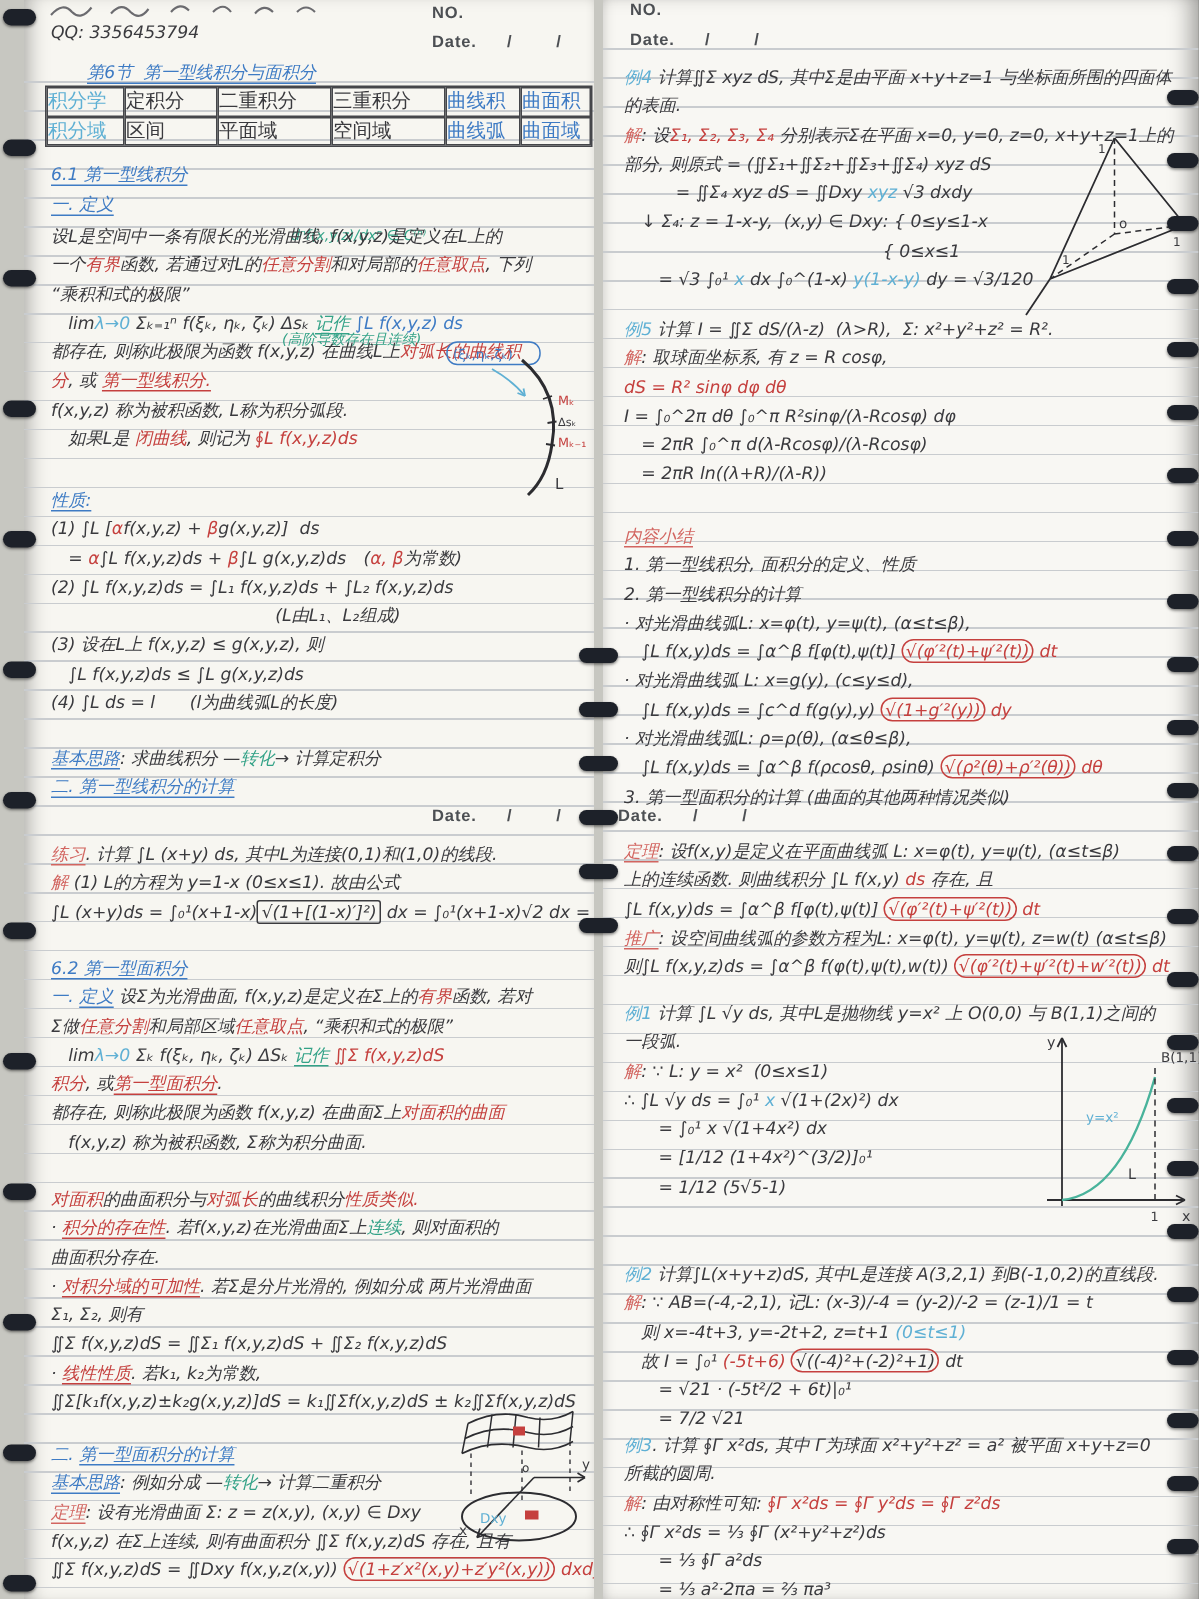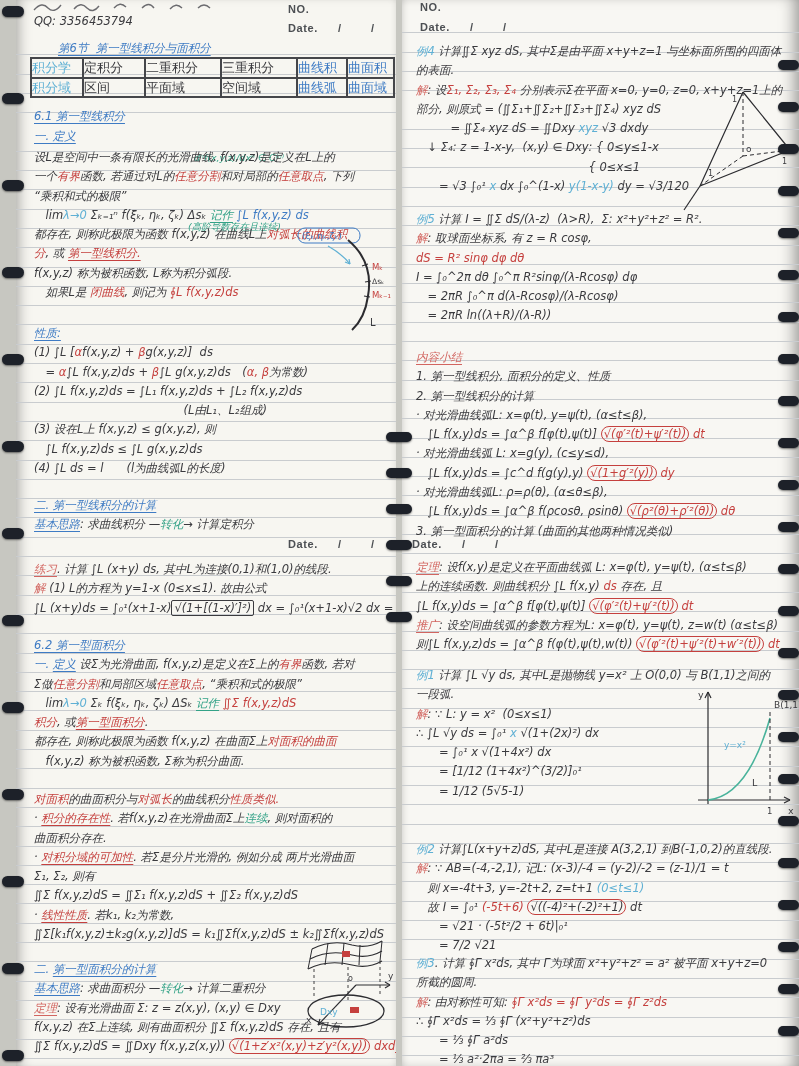--- a/index.html
+++ b/index.html
@@ -105,22 +105,22 @@
       <div class="hline"><span class="c-b u">性质:</span></div>
       <div class="hline"><span class="c-k">(1) ∫L [</span><span class="c-r">α</span><span class="c-k">f(x,y,z) + </span><span class="c-r">β</span><span class="c-k">g(x,y,z)]  ds</span></div>
       <div class="hline"><span class="c-k">　= </span><span class="c-r">α</span><span class="c-k">∫L f(x,y,z)ds + </span><span class="c-r">β</span><span class="c-k">∫L g(x,y,z)ds　(</span><span class="c-r">α, β</span><span class="c-k">为常数)</span></div>
       <div class="hline"><span class="c-k">(2) ∫L f(x,y,z)ds = ∫L₁ f(x,y,z)ds + ∫L₂ f(x,y,z)ds</span></div>
       <div class="hline"><span class="c-k">　　　　　　　　　　　　　(L由L₁、L₂组成)</span></div>
       <div class="hline"><span class="c-k">(3) 设在L上 f(x,y,z) ≤ g(x,y,z), 则</span></div>
       <div class="hline"><span class="c-k">　∫L f(x,y,z)ds ≤ ∫L g(x,y,z)ds</span></div>
       <div class="hline"><span class="c-k">(4) ∫L ds = l　　(l为曲线弧L的长度)</span></div>
     </div>
   <div class="block" style="left:18px;top:496px;">
+      <div class="hline"><span class="c-b u">基本思路</span><span class="c-k">: 求曲线积分 —</span><span class="c-g">转化</span><span class="c-k">→ 计算定积分</span></div>
       <div class="hline"><span class="c-b u">二. 第一型线积分的计算</span></div>
-      <div class="hline"><span class="c-b u">基本思路</span><span class="c-k">: 求曲线积分 —</span><span class="c-g">转化</span><span class="c-k">→ 计算定积分</span></div>
     </div>
 
   <div class="printed" style="left:272px;top:538px;">Date.</div>
   <div class="printed" style="left:322px;top:538px;">/        /</div>
 
   <div class="block" style="left:18px;top:560px;">
       <div class="hline"><span class="c-p u">练习</span><span class="c-k">. 计算 ∫L (x+y) ds, 其中L为连接(0,1)和(1,0)的线段.</span></div>
       <div class="hline"><span class="c-p">解</span><span class="c-k"> (1) L的方程为 y=1-x (0≤x≤1). 故由公式</span></div>
       <div class="hline"><span class="c-k">∫L (x+y)ds = ∫₀¹(x+1-x)</span><span class="c-k bx-k">√(1+[(1-x)′]²)</span><span class="c-k"> dx = ∫₀¹(x+1-x)√2 dx = √2</span></div>
     </div>
@@ -138,21 +138,21 @@
       <div class="hline"><span class="c-k">· </span><span class="c-r u">积分的存在性</span><span class="c-k">. 若f(x,y,z)在光滑曲面Σ上</span><span class="c-g">连续</span><span class="c-k">, 则对面积的</span></div>
       <div class="hline"><span class="c-k">曲面积分存在.</span></div>
       <div class="hline"><span class="c-k">· </span><span class="c-r u">对积分域的可加性</span><span class="c-k">. 若Σ是分片光滑的, 例如分成 两片光滑曲面</span></div>
       <div class="hline"><span class="c-k">Σ₁, Σ₂, 则有</span></div>
       <div class="hline"><span class="c-k">∬Σ f(x,y,z)dS = ∬Σ₁ f(x,y,z)dS + ∬Σ₂ f(x,y,z)dS</span></div>
       <div class="hline"><span class="c-k">· </span><span class="c-r u">线性性质</span><span class="c-k">. 若k₁, k₂为常数,</span></div>
       <div class="hline"><span class="c-k">∬Σ[k₁f(x,y,z)±k₂g(x,y,z)]dS = k₁∬Σf(x,y,z)dS ± k₂∬Σf(x,y,z)dS</span></div>
     </div>
   <div class="block" style="left:18px;top:960px;">
       <div class="hline"><span class="c-b">二. </span><span class="c-b u">第一型面积分的计算</span></div>
-      <div class="hline"><span class="c-b u">基本思路</span><span class="c-k">: 求曲面积分 —</span><span class="c-g">转化</span><span class="c-k">→ 计算二重积分</span></div>
+      <div class="hline"><span class="c-b u">基本思路</span><span class="c-k">: 例如分成 —</span><span class="c-g">转化</span><span class="c-k">→ 计算二重积分</span></div>
       <div class="hline"><span class="c-p u">定理</span><span class="c-k">: 设有光滑曲面 Σ: z = z(x,y), (x,y) ∈ Dxy</span></div>
       <div class="hline"><span class="c-k">f(x,y,z) 在Σ上连续, 则有曲面积分 ∬Σ f(x,y,z)dS 存在, 且有</span></div>
       <div class="hline"><span class="c-k">∬Σ f(x,y,z)dS = ∬Dxy f(x,y,z(x,y)) </span><span class="c-r bx-r">√(1+z′x²(x,y)+z′y²(x,y))</span><span class="c-r"> dxdy</span></div>
     </div>
 
   <svg width="96" height="104" style="left:282px;top:933px;">
     <path d="M14,16 q20,-10 40,-4 q16,4 30,-4 M12,26 q20,-10 42,-4 q16,4 30,-4 M10,36 q20,-10 44,-4 q16,4 30,-4" stroke="#2c2c30" stroke-width="1.1" fill="none"></path>
     <path d="M14,16 l-4,20 M30,10 l-3,22 M46,10 l-2,22 M62,12 l-1,20 M84,8 l-2,20" stroke="#2c2c30" stroke-width="1" fill="none"></path>
     <rect x="44" y="18" width="8" height="6" fill="#c5403e"></rect>
     <path d="M16,36 L16,66 M50,34 L50,70 M82,28 L82,62" stroke="#2c2c30" stroke-width="0.9" stroke-dasharray="3 3" fill="none"></path>

